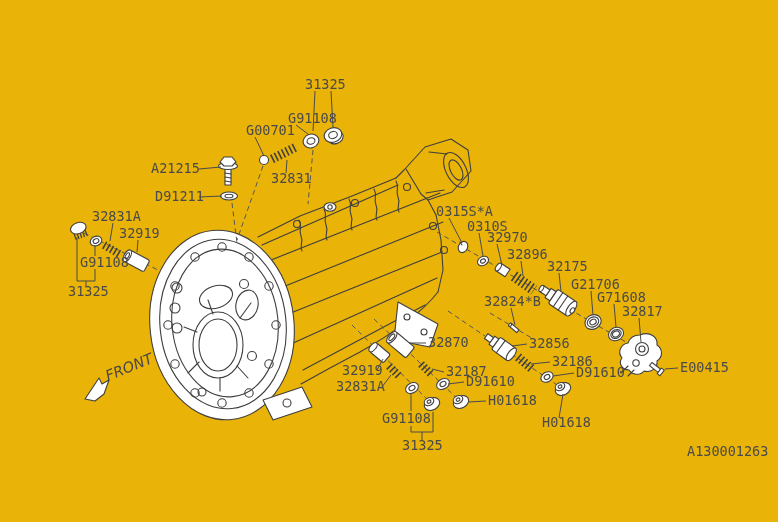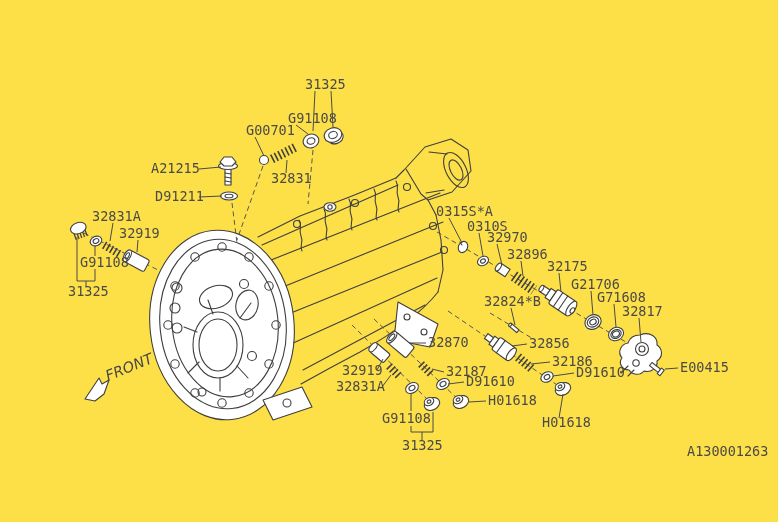--- a/index.html
+++ b/index.html
@@ -1,16 +1,16 @@
 <!DOCTYPE html>
 <html><head>
 <meta charset="utf-8">
 <style>
   html,body{margin:0;padding:0;background:#fff;}
-  .stage{position:relative;width:778px;height:522px;background:#fde047;overflow:hidden;}
+  .stage{position:relative;width:778px;height:522px;background:#eab308;overflow:hidden;}
   .ln{fill:none;stroke:#3f3f3f;stroke-width:1.1;stroke-linejoin:round;stroke-linecap:round;}
   .fw{fill:#ffffff;stroke:#3f3f3f;stroke-width:1.1;stroke-linejoin:round;}
   .ld{fill:none;stroke:#4a4a4a;stroke-width:1;}
   .dash{fill:none;stroke:#565656;stroke-width:1;stroke-dasharray:5 3.5;}
   .spring{fill:none;stroke:#3f3f3f;stroke-dasharray:1.6 2.4;stroke-linecap:butt;}
   .knurl{fill:none;stroke:#3f3f3f;stroke-dasharray:1.2 1.7;stroke-linecap:butt;}
   .lbl{font-family:"DejaVu Sans Mono",monospace;font-size:13.5px;fill:#4a4a4a;}
   .front{font-family:"DejaVu Sans",sans-serif;font-style:italic;font-size:14.5px;fill:#474747;}
 </style>
 </head>

